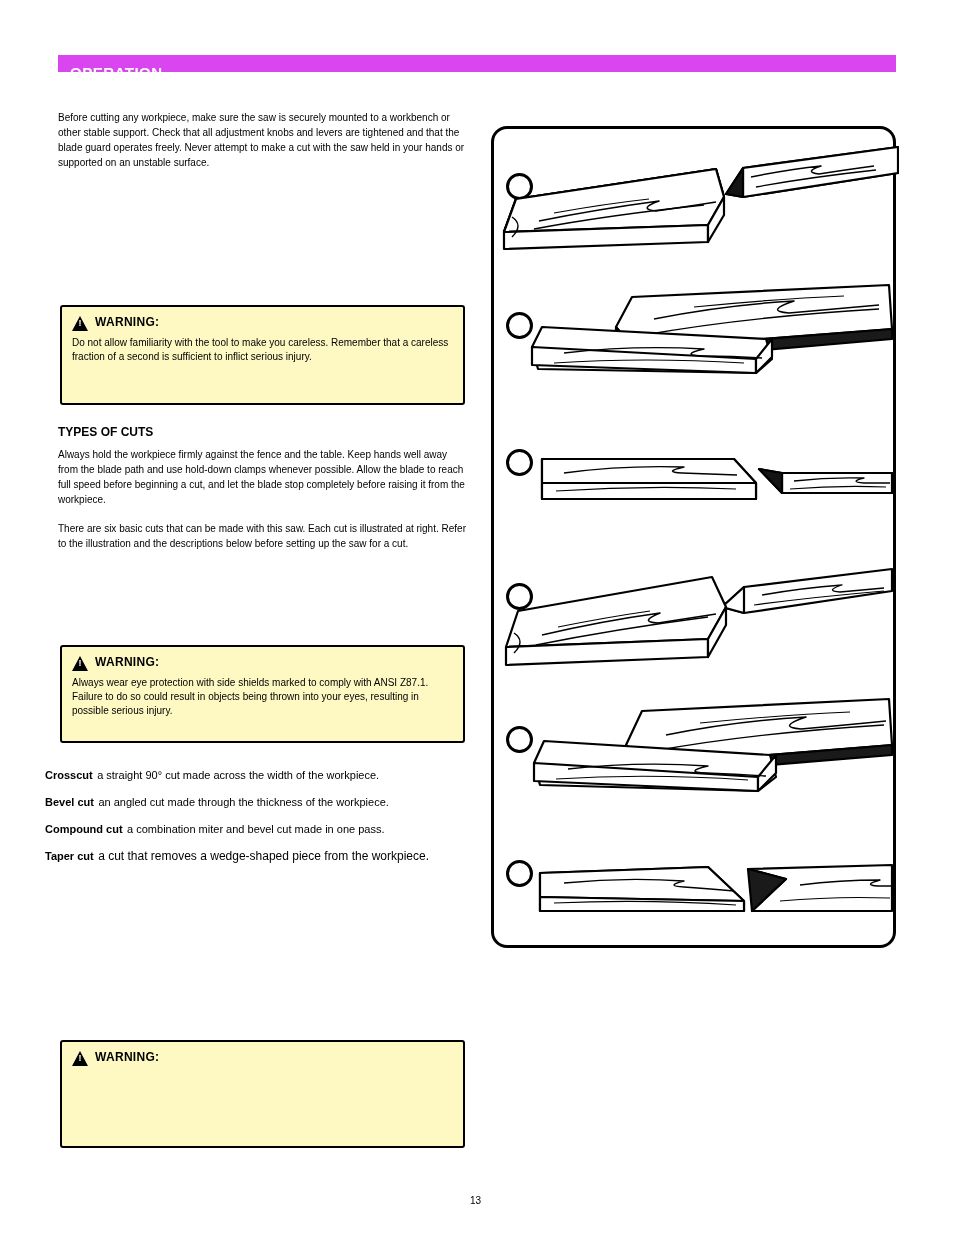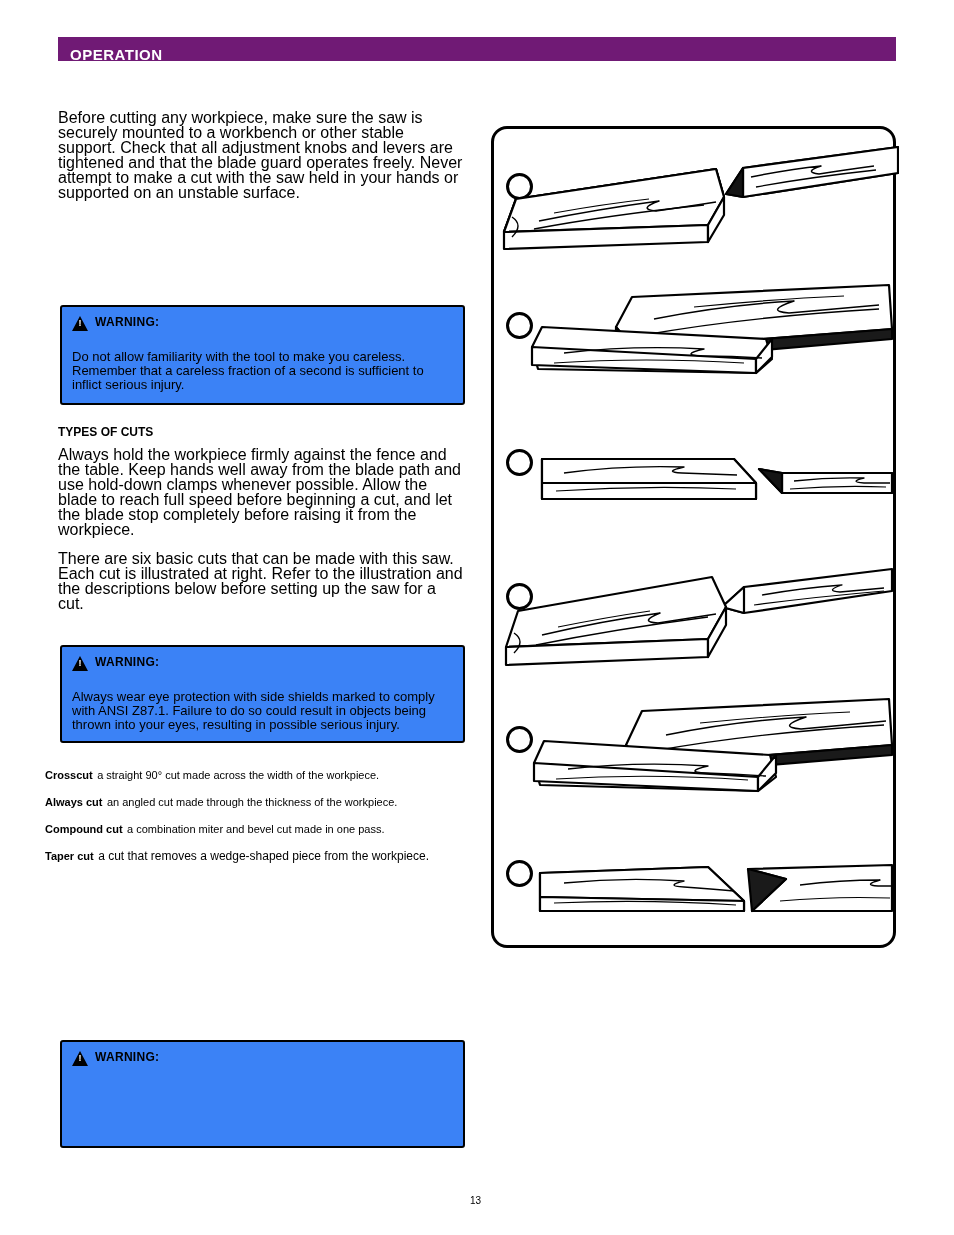--- a/index.html
+++ b/index.html
@@ -13,57 +13,57 @@
     position: relative;
     font-family: "Liberation Sans", sans-serif;
     color: #000000;
     overflow: hidden;
   }
 
   
   .header-bar {
     position: absolute;
     left: 58px;
-    top: 37px;
+    top: 55px;
     width: 838px;
-    height: 24px;
-    background: #701a75;
+    height: 17px;
+    background: #d946ef;
   }
   .header-bar-text {
     color: #ffffff;
     font-size: 15px;
     font-weight: bold;
     line-height: 35px;
     padding-left: 12px;
     letter-spacing: 0.5px;
   }
 
   
   .left-col {
     position: absolute;
     left: 58px;
     top: 110px;
     width: 408px;
   }
 
   .body-text {
-    font-size: 16px;
+    font-size: 10px;
     line-height: 15px;
     margin: 0 0 14px 0;
     text-align: left;
   }
 
   
   .warning-box {
     position: absolute;
     left: 60px;
     box-sizing: border-box;
     border: 2px solid #000000;
     border-radius: 3px;
-    background: #3b82f6;
+    background: #fef9c3;
     padding: 8px 10px 10px 10px;
   }
   .warning-head {
     display: flex;
     align-items: flex-start;
     gap: 7px;
   }
   .warn-tri {
     width: 0;
     height: 0;
@@ -87,23 +87,23 @@
     text-align: center;
     font-family: "Liberation Sans", sans-serif;
   }
   .warn-title {
     font-size: 12px;
     font-weight: bold;
     line-height: 14px;
     letter-spacing: 0.3px;
   }
   .warn-body {
-    font-size: 13px;
+    font-size: 10px;
     line-height: 14px;
-    margin-top: 19px;
+    margin-top: 5px;
   }
 
   #warning-box-1 { top: 305px; width: 405px; height: 100px; }
   #warning-box-2 { top: 645px; width: 405px; height: 98px; }
   #warning-box-3 { top: 1040px; width: 405px; height: 108px; }
 
   
   .illus-panel {
     position: absolute;
     left: 491px;
@@ -166,21 +166,21 @@
   </div>
   <div class="warn-body">Always wear eye protection with side shields marked to comply with ANSI Z87.1. Failure to do so could result in objects being thrown into your eyes, resulting in possible serious injury.</div>
 </div>
 
 <div style="position:absolute; left:45px; top:765px; width:408px;">
   <div style="margin-bottom:9px;">
     <span style="font-size:11px; font-weight:bold;">Crosscut</span>
     <span style="font-size:11px;">a straight 90° cut made across the width of the workpiece.</span>
   </div>
   <div style="margin-bottom:9px;">
-    <span style="font-size:11px; font-weight:bold;">Always cut</span>
+    <span style="font-size:11px; font-weight:bold;">Bevel cut</span>
     <span style="font-size:11px;">an angled cut made through the thickness of the workpiece.</span>
   </div>
   <div style="margin-bottom:9px;">
     <span style="font-size:11px; font-weight:bold;">Compound cut</span>
     <span style="font-size:11px;">a combination miter and bevel cut made in one pass.</span>
   </div>
   <div>
     <span style="font-size:11px; font-weight:bold;">Taper cut</span>
     <span style="font-size:12px;">a cut that removes a wedge-shaped piece from the workpiece.</span>
   </div>

